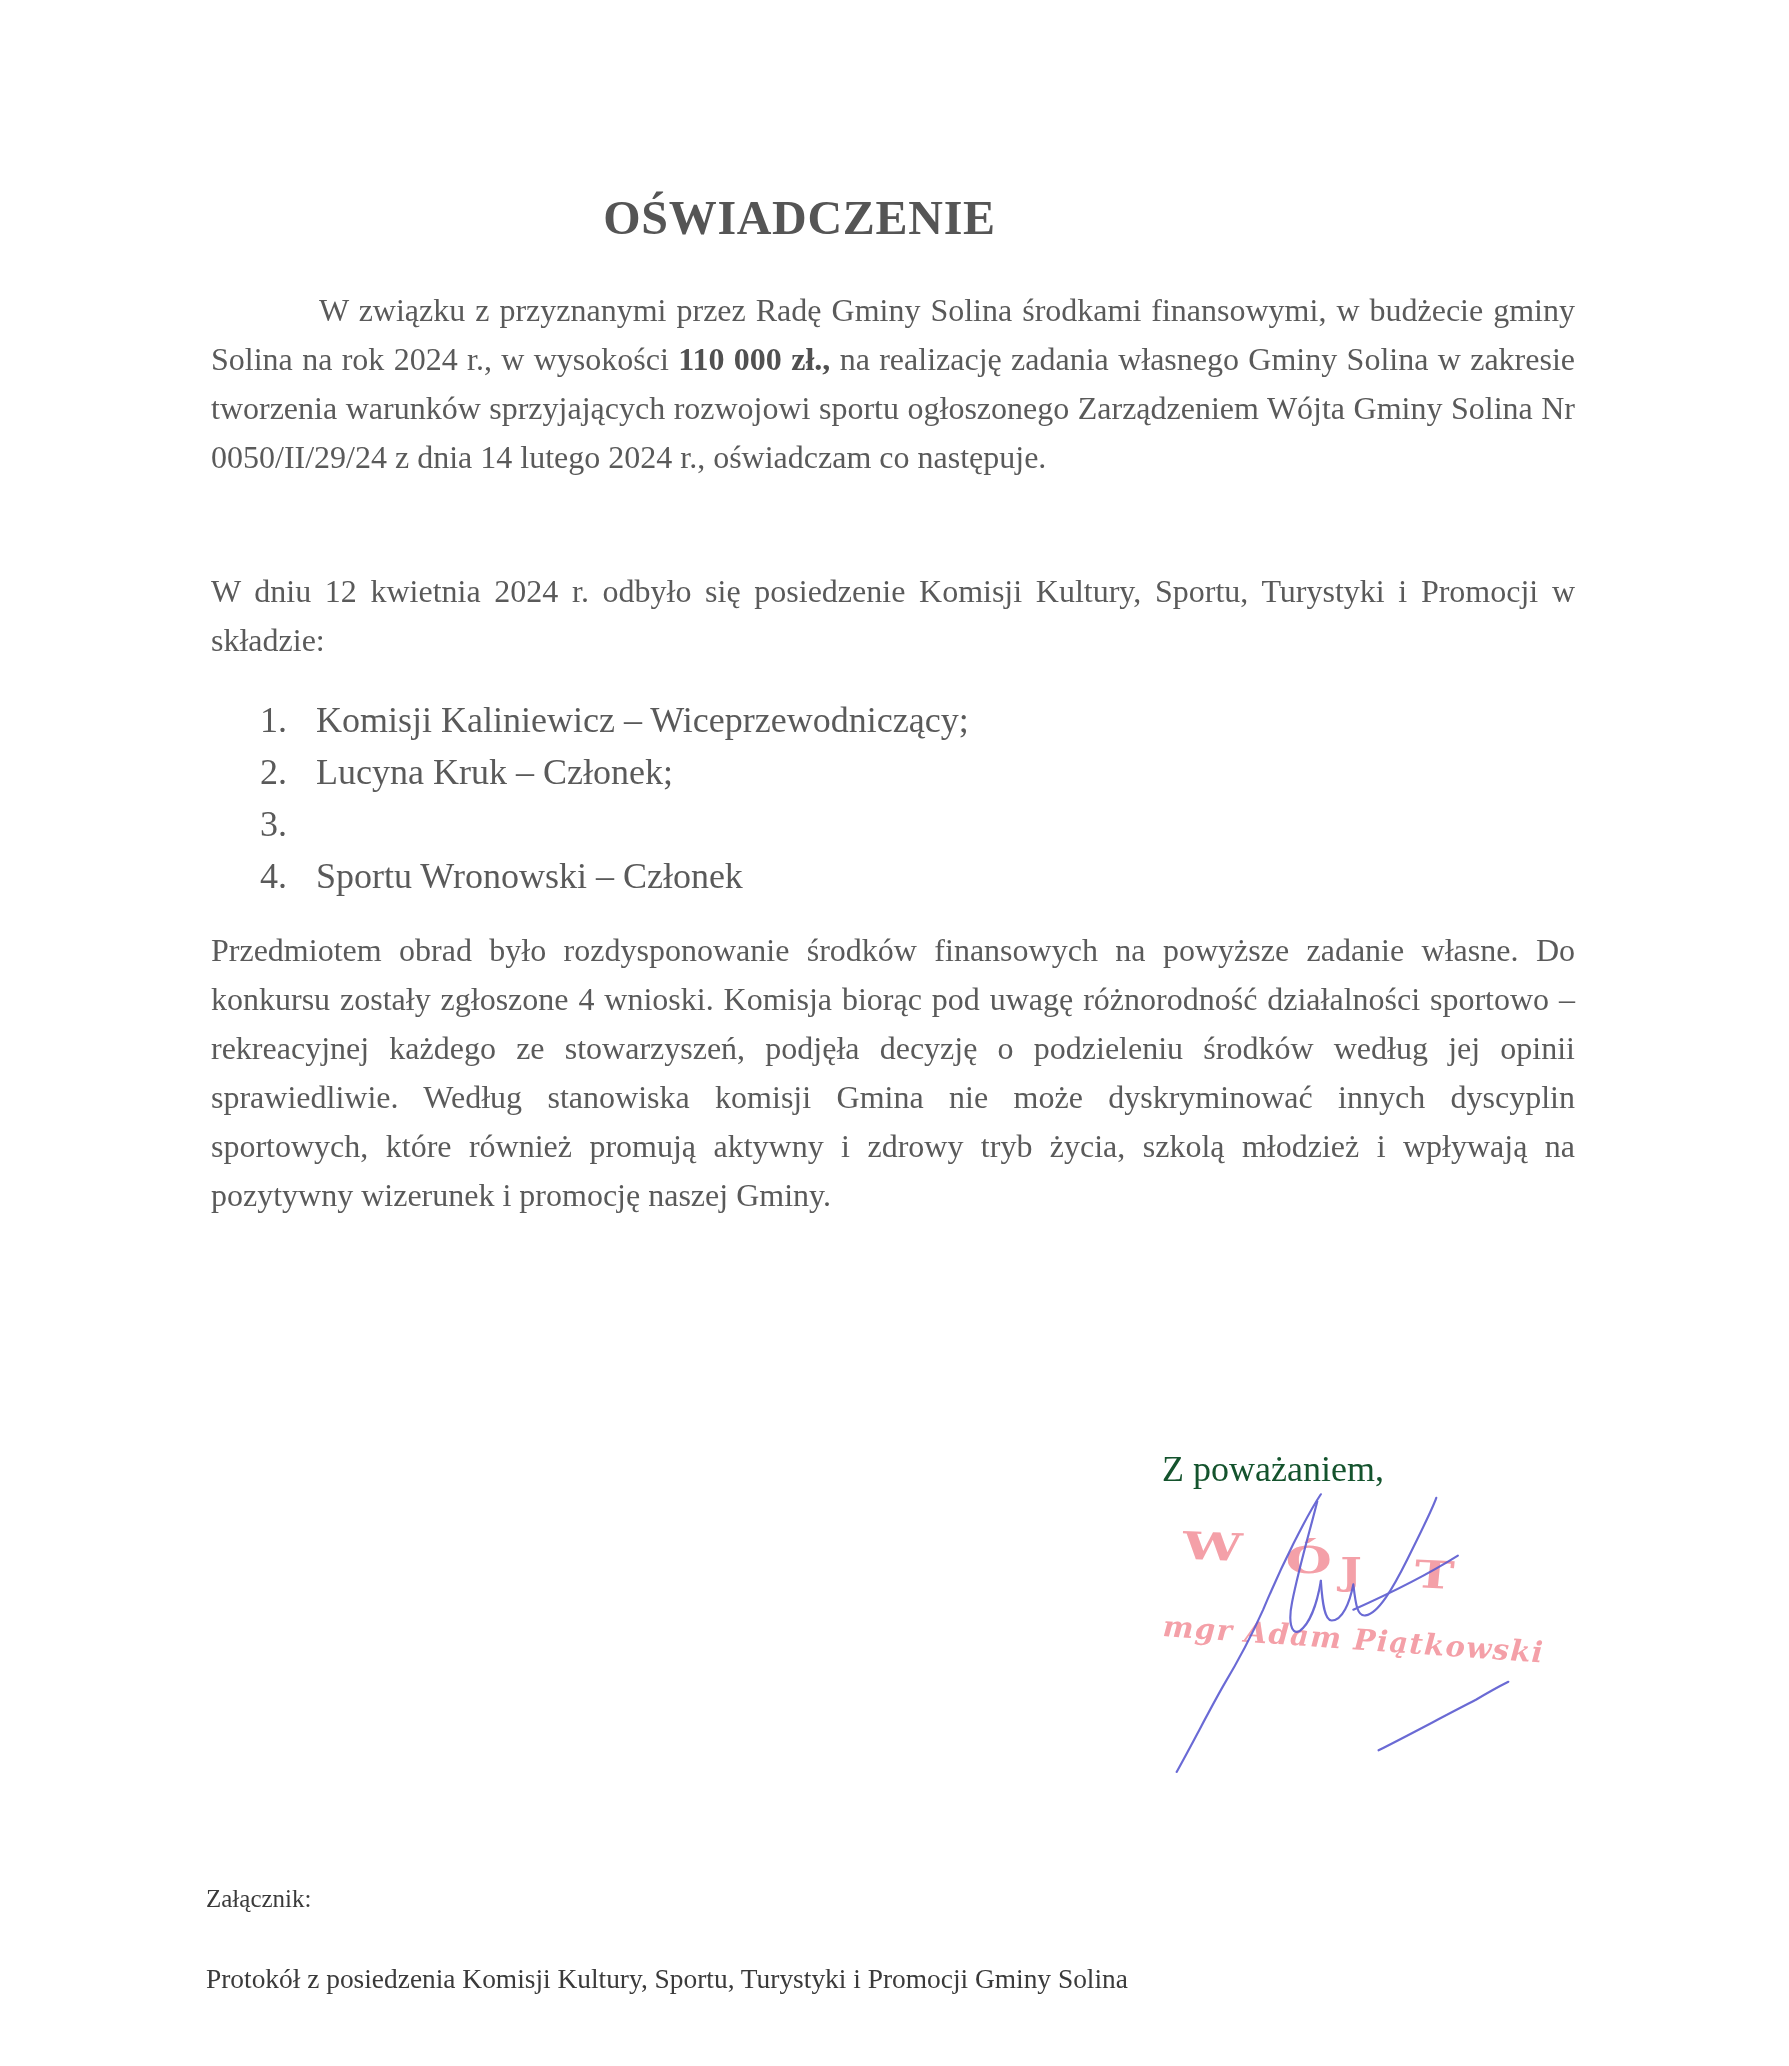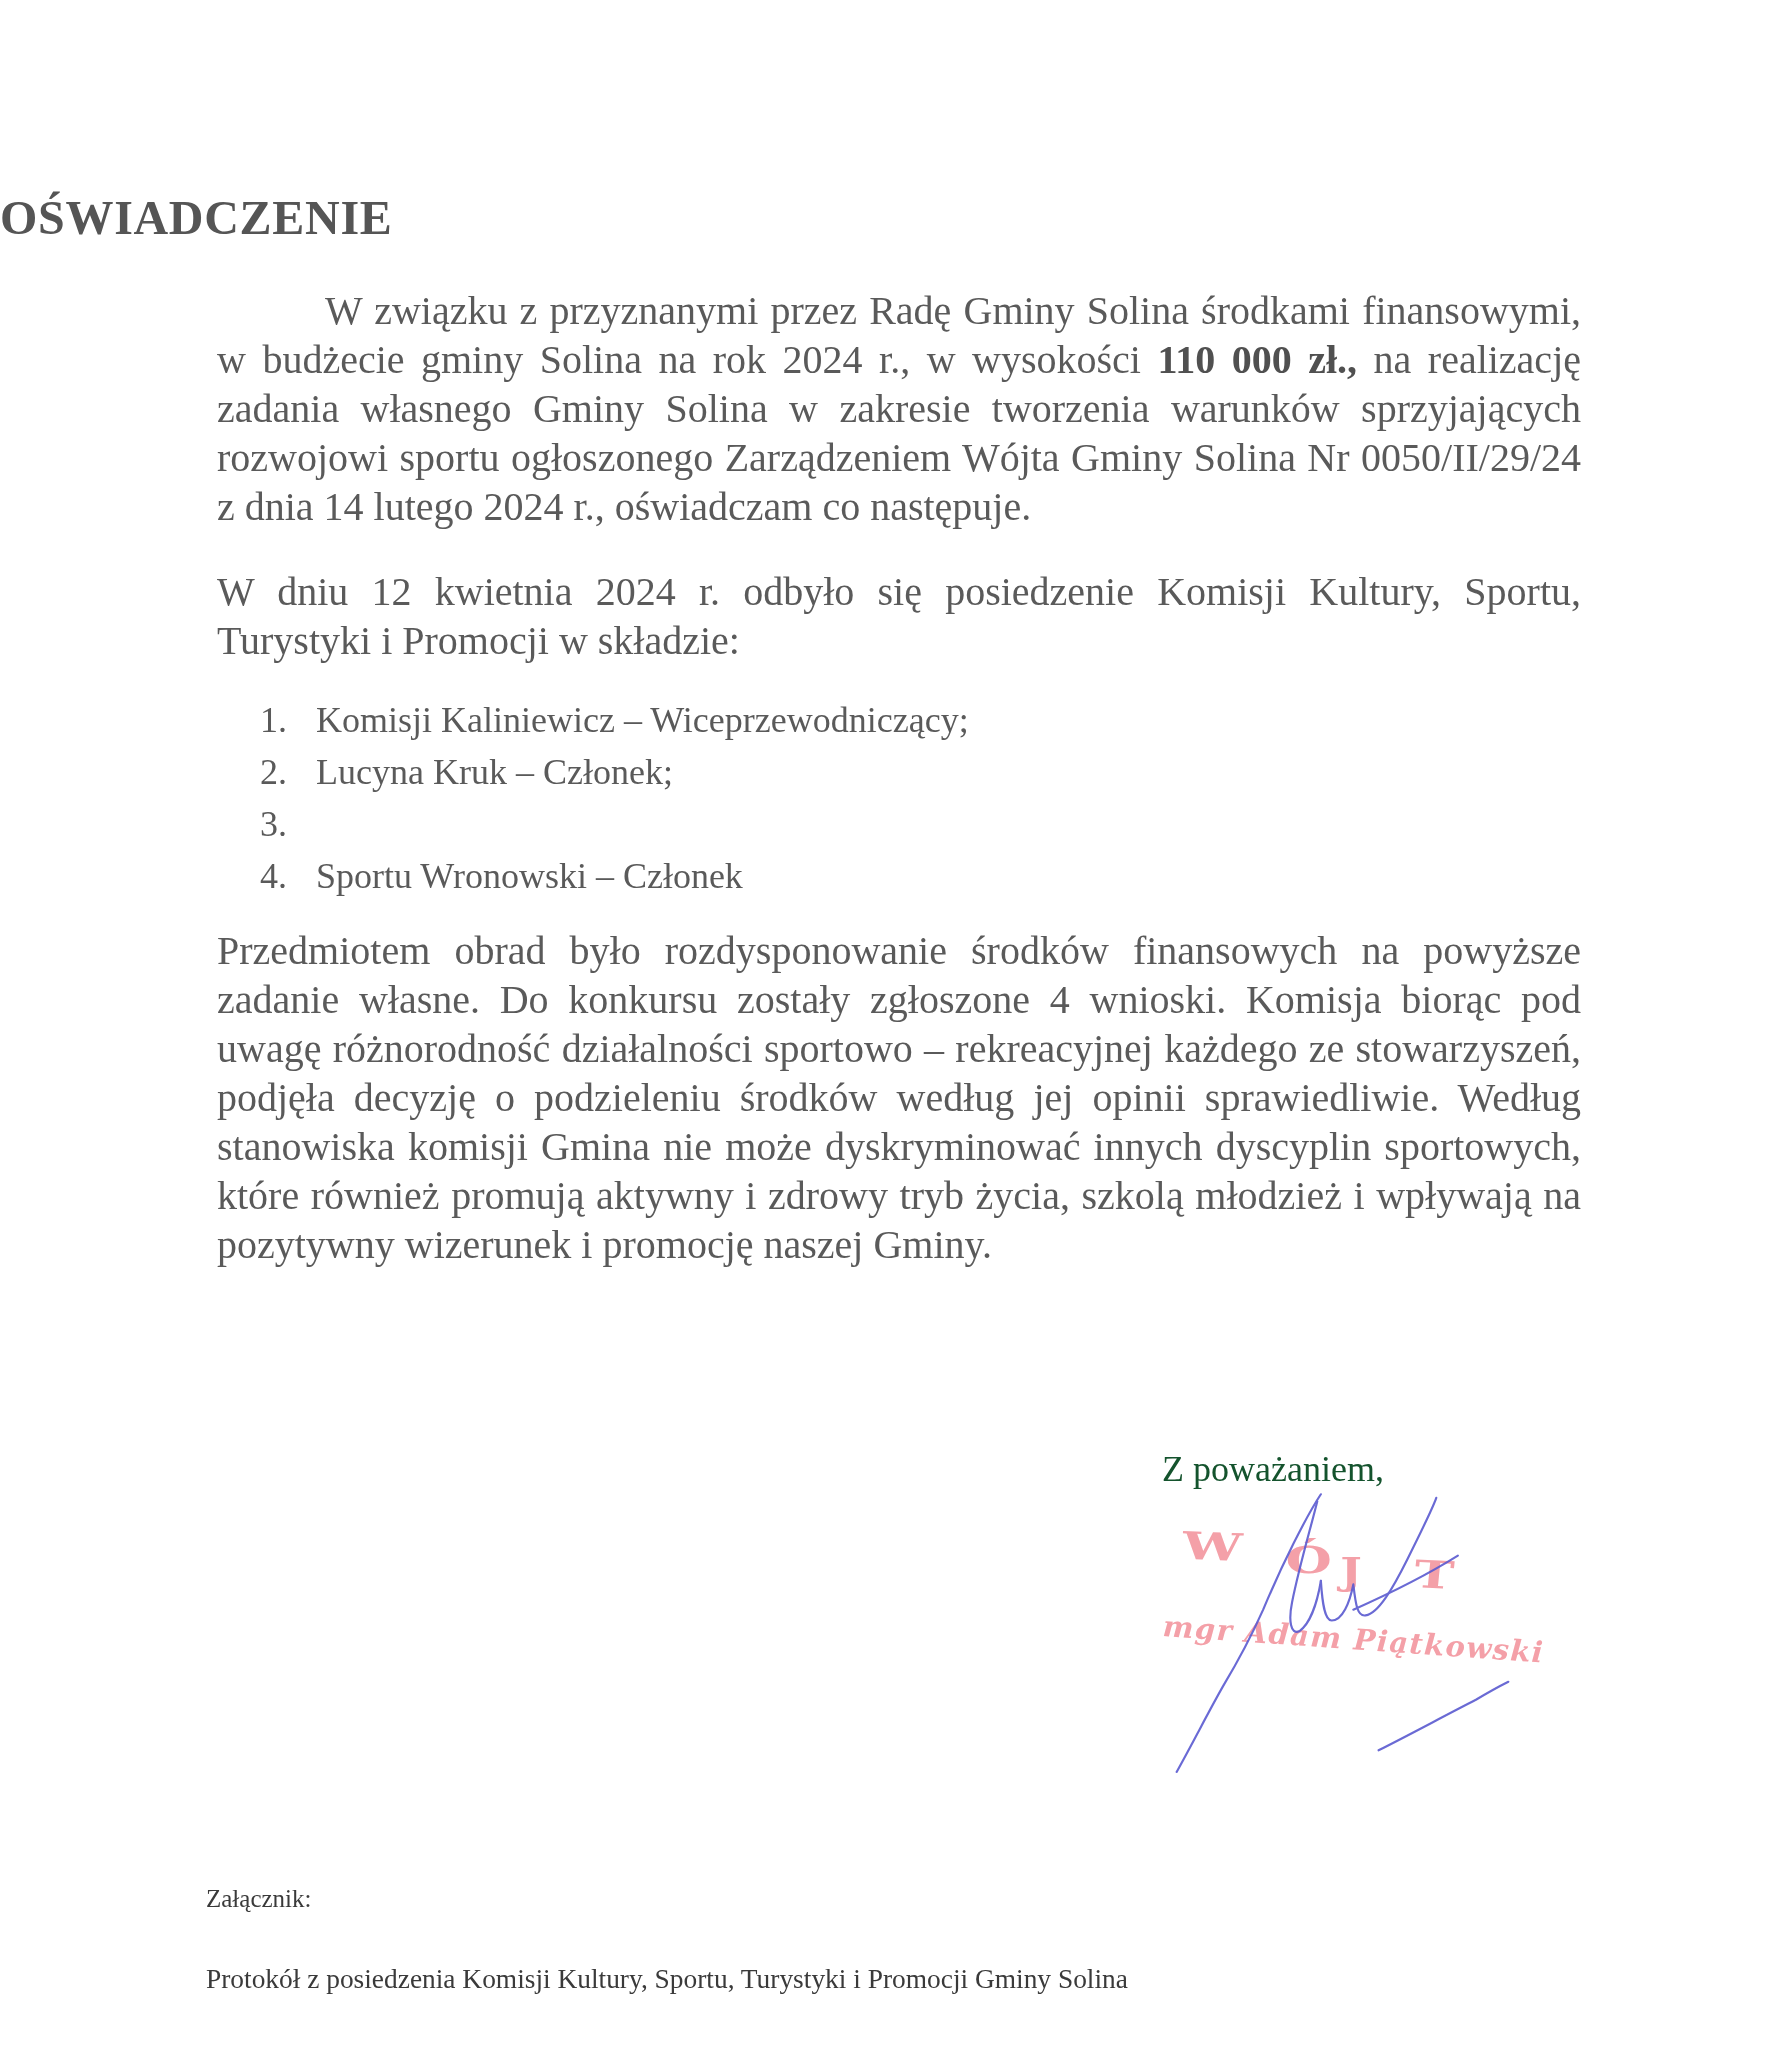--- a/index.html
+++ b/index.html
@@ -20,31 +20,32 @@
       left: 0; top: 0;
       width: 1790px;
       height: 2066px;
       background: #ffffff;
     }
     .title {
       position: absolute;
       left: 0;
       top: 189px;
       width: 1599px;
+      text-align: center;
       font-weight: bold;
       font-size: 48px;
       line-height: 58px;
       color: #555555;
       letter-spacing: 0.7px;
     }
     .body-text {
       position: absolute;
-      left: 217px;
+      left: 211px;
       width: 1364px;
-      font-size: 40px;
+      font-size: 32px;
       line-height: 49px;
       color: #5a5a5a;
       text-align: justify;
     }
     .p1 { top: 286px; text-indent: 108px; }
     .p2 { top: 567px; }
     .p3 { top: 926px; }
     .body-text .bold { font-weight: bold; color: #505050; }
     .members {
       position: absolute;

